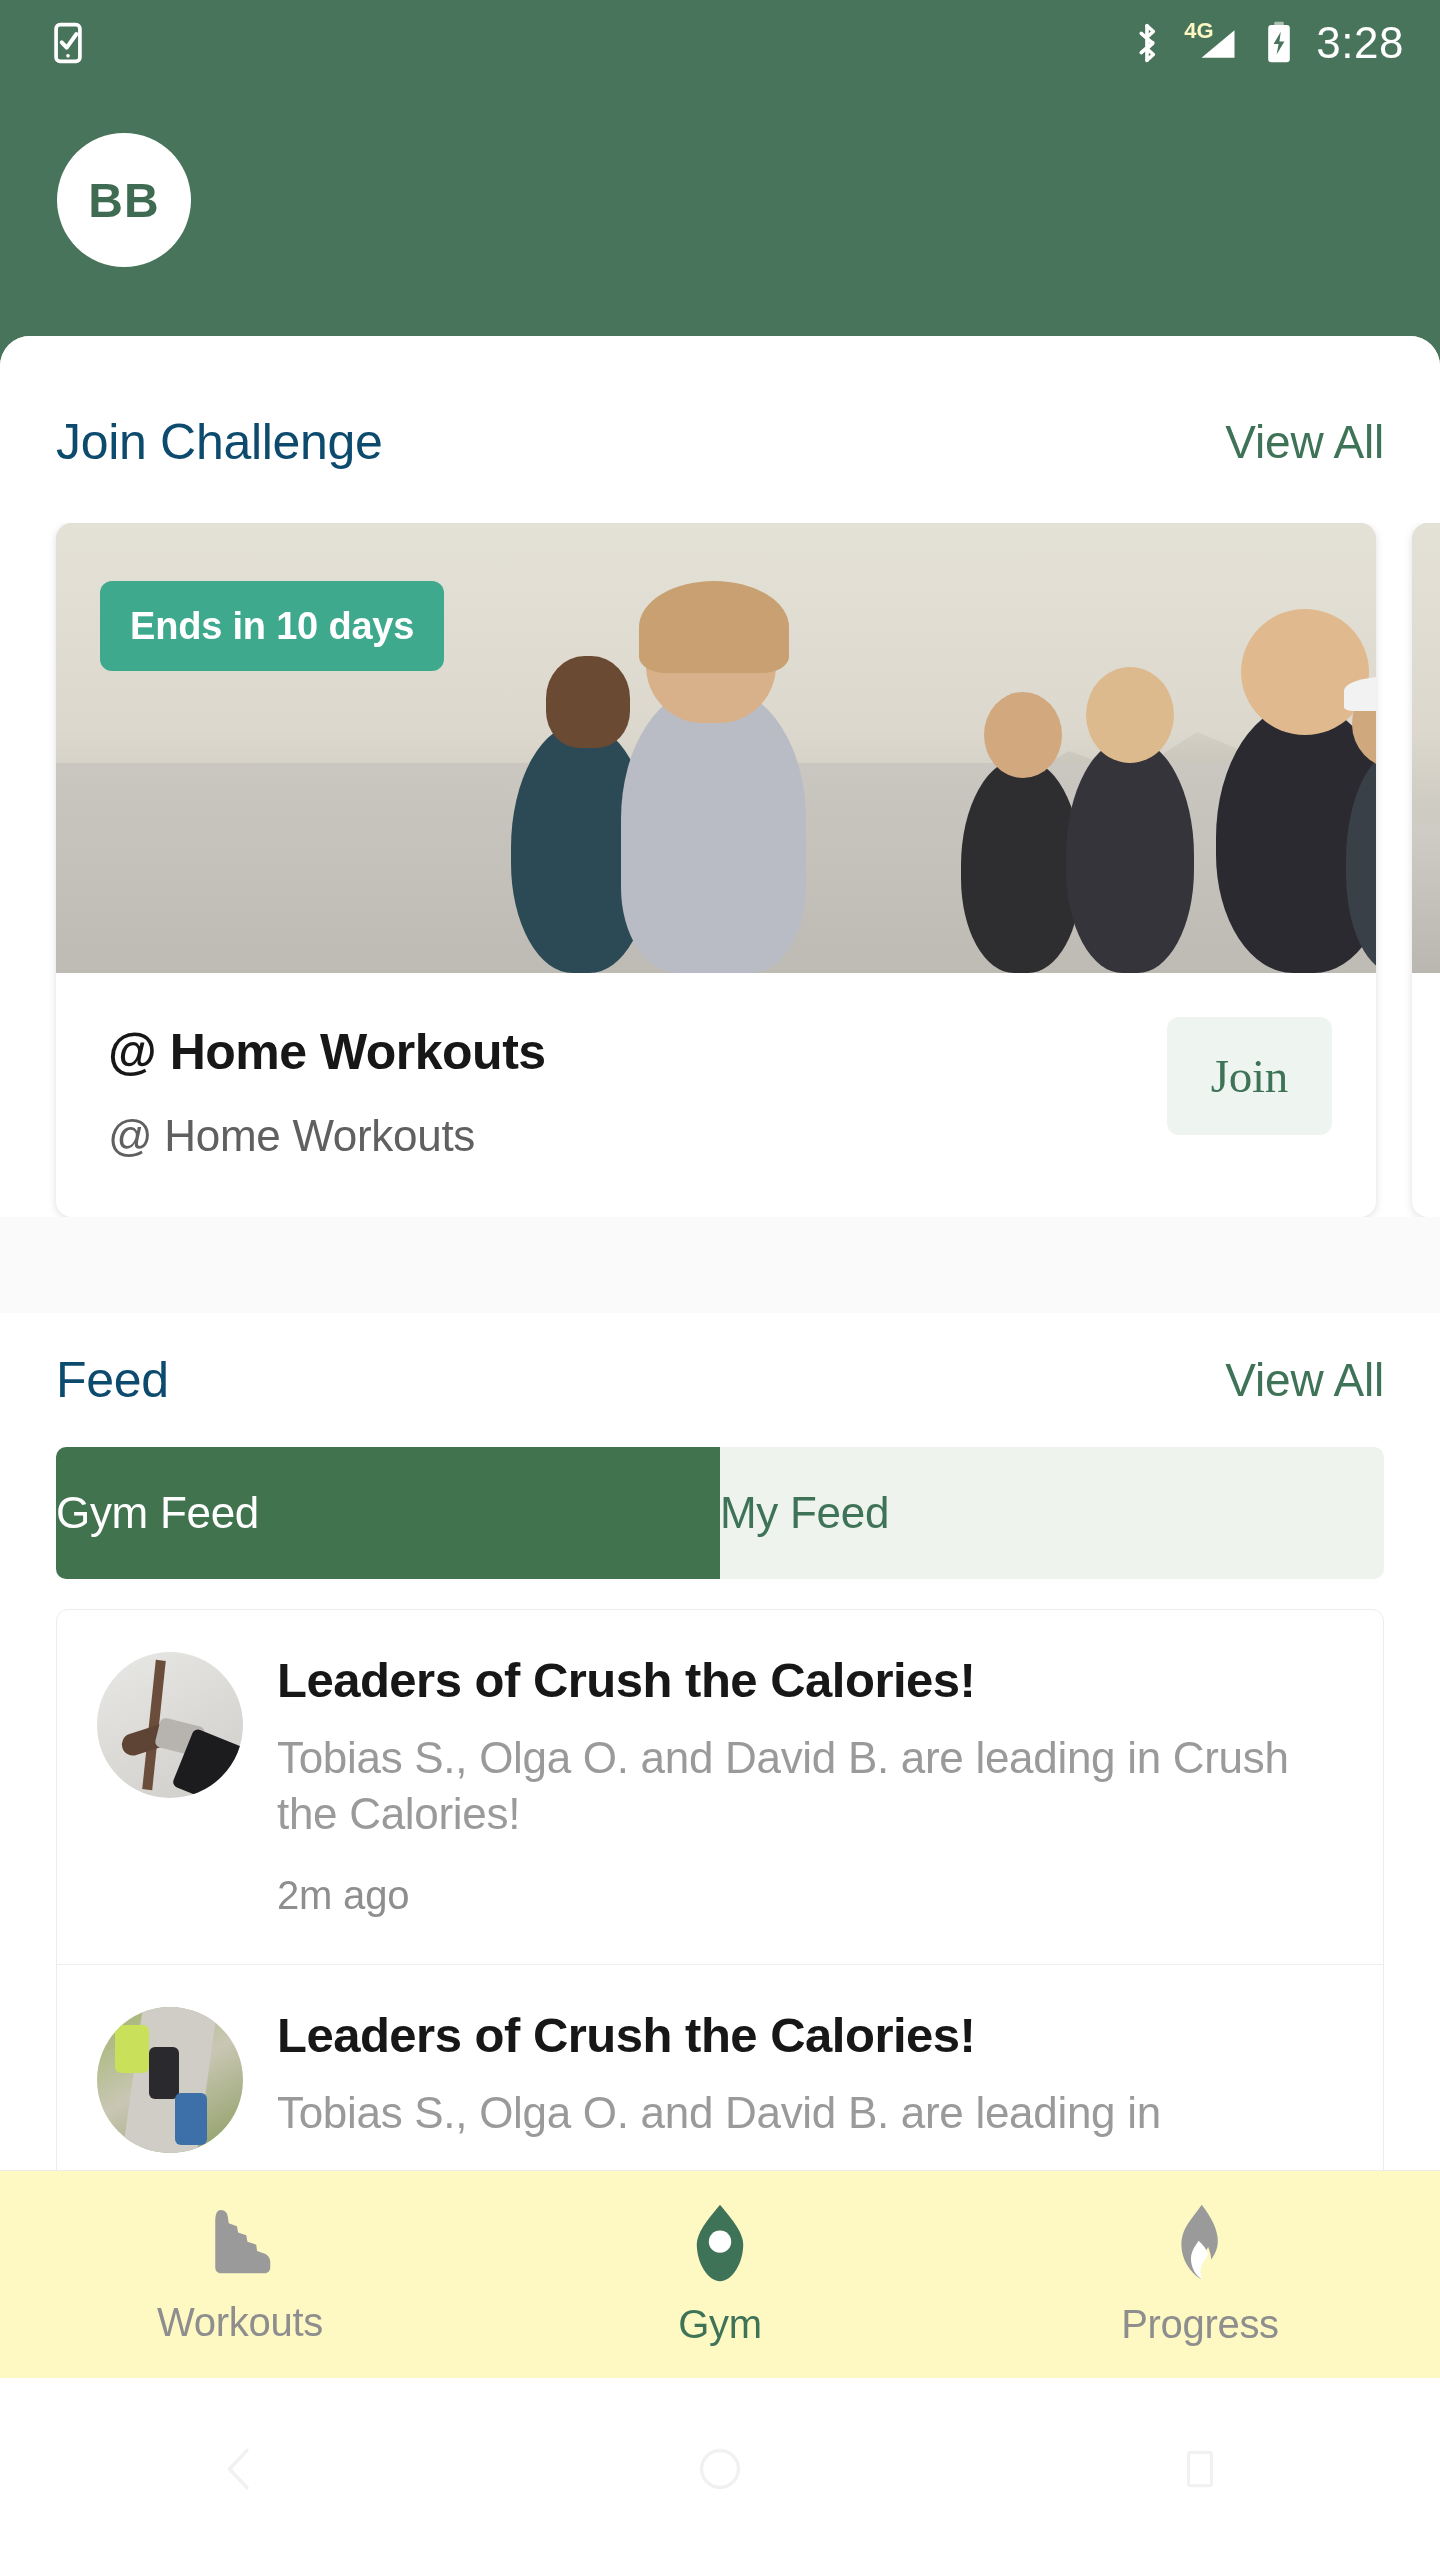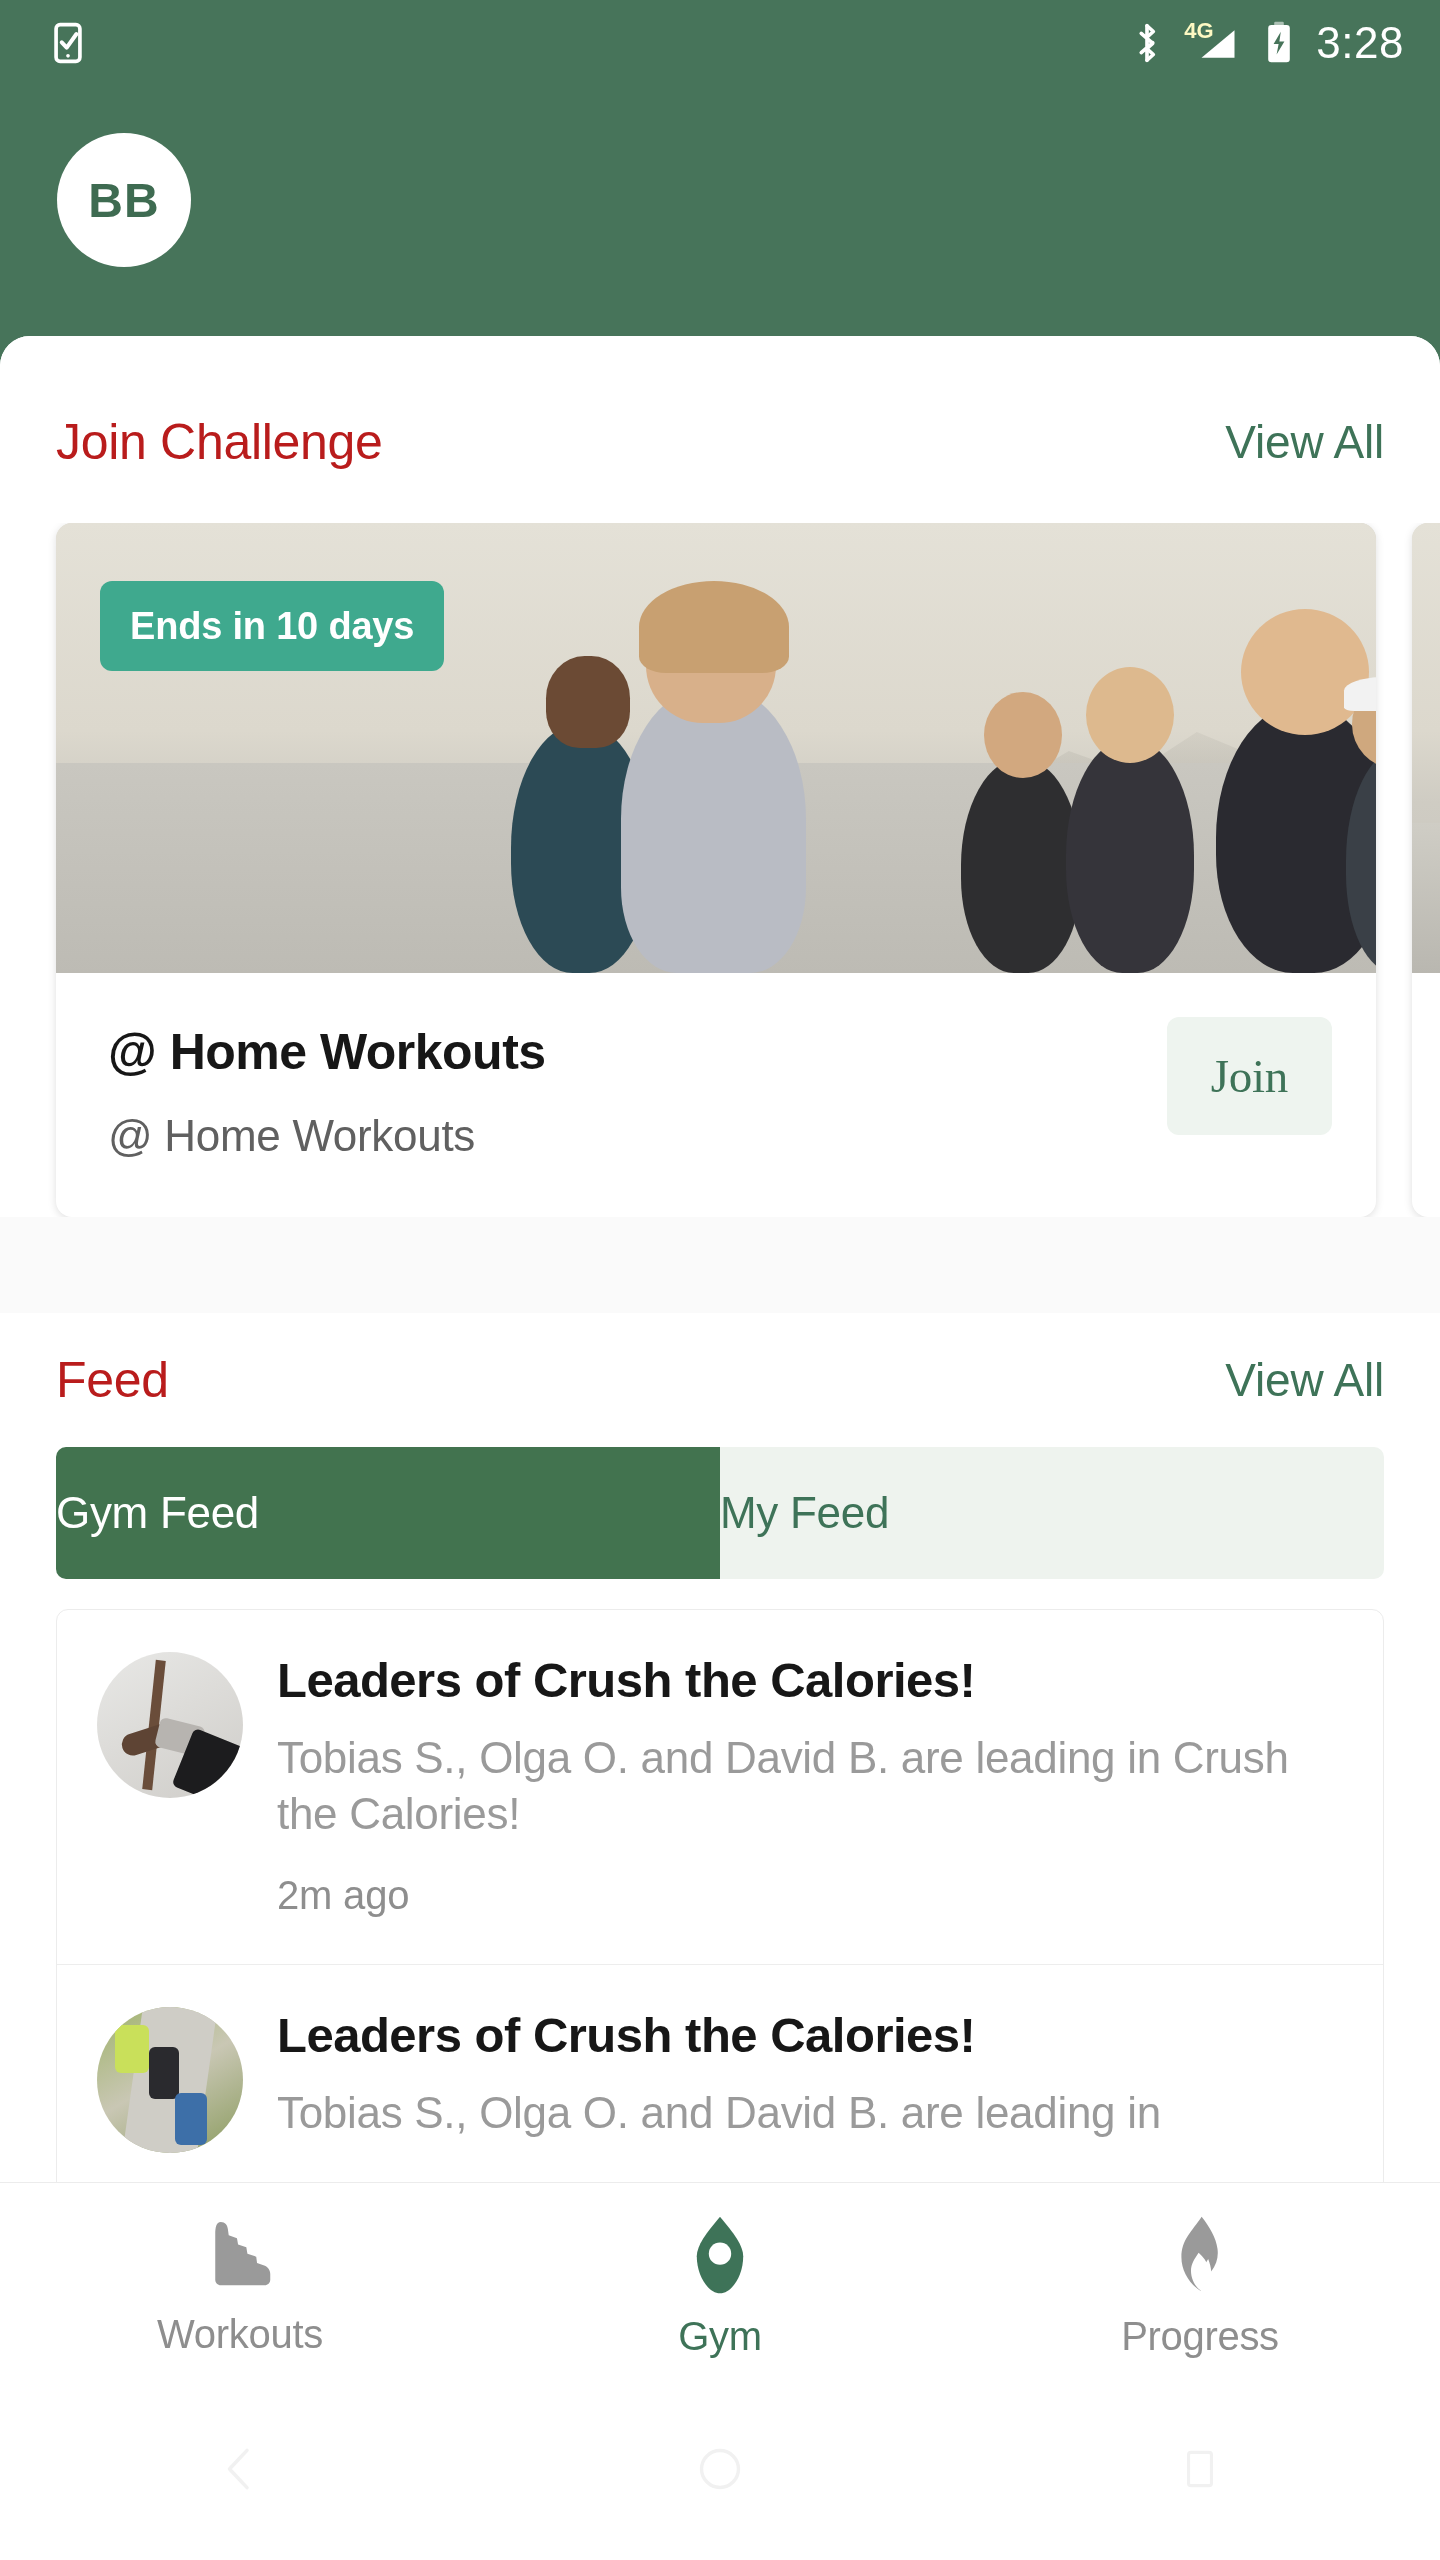--- a/index.html
+++ b/index.html
@@ -37,21 +37,21 @@
   .sheet{
     position:absolute; top:336px; left:0; width:1440px; height:2224px;
     background:#ffffff; border-radius:30px 30px 0 0; overflow:hidden;
   }
 
   
   .sec-head{
     display:flex; align-items:center; justify-content:space-between;
     padding:0 56px;
   }
-  .sec-title{ font-size:50px; color:#b91c1c; letter-spacing:-0.3px; }
+  .sec-title{ font-size:50px; color:#0c4a6e; letter-spacing:-0.3px; }
   .sec-link{ font-size:46px; color:#3e7358; letter-spacing:-0.2px; }
 
   
   .challenge-block{ padding-top:77px; background:#fff; }
   .carousel{
     margin-top:52px; display:flex; gap:36px;
     padding-left:56px; overflow:hidden;
   }
   .ch-card{
     flex:0 0 1320px; background:#fff; border-radius:16px;
@@ -130,22 +130,22 @@
   }
   .f-av-yoga{ background:linear-gradient(150deg,#e8e8e6 0%,#dddcd9 44%,#cfcdc9 100%); }
   .f-av-run{ background:linear-gradient(150deg,#9fb36a 0%,#c9c7b4 48%,#8a9b5e 100%); }
   .f-body{ flex:1; min-width:0; }
   .f-title{ font-size:49px; font-weight:bold; color:#171717; letter-spacing:-0.5px; }
   .f-desc{ font-size:44px; color:#9a9a9a; margin-top:22px; line-height:1.28; letter-spacing:-0.3px; }
   .f-time{ font-size:40px; color:#8e8e8e; margin-top:30px; letter-spacing:-0.2px; }
 
   
   .bottomnav{
-    position:absolute; left:0; bottom:170px; width:1440px; height:208px;
-    background:#ffffff; border-top:1px solid #ececec;
+    position:absolute; left:0; bottom:182px; width:1440px; height:208px;
+    background:#fef9c3; border-top:1px solid #ececec;
     display:flex; align-items:center;justify-content:center;
   }
   .nav-item{
     flex:1; display:flex; flex-direction:column; align-items:center;
     gap:18px; cursor:pointer;
   }
   .nav-label{ font-size:40px; color:#8e8e8e; letter-spacing:-0.3px; }
   .nav-item.active .nav-label{ color:#3e7358; }
 
   

